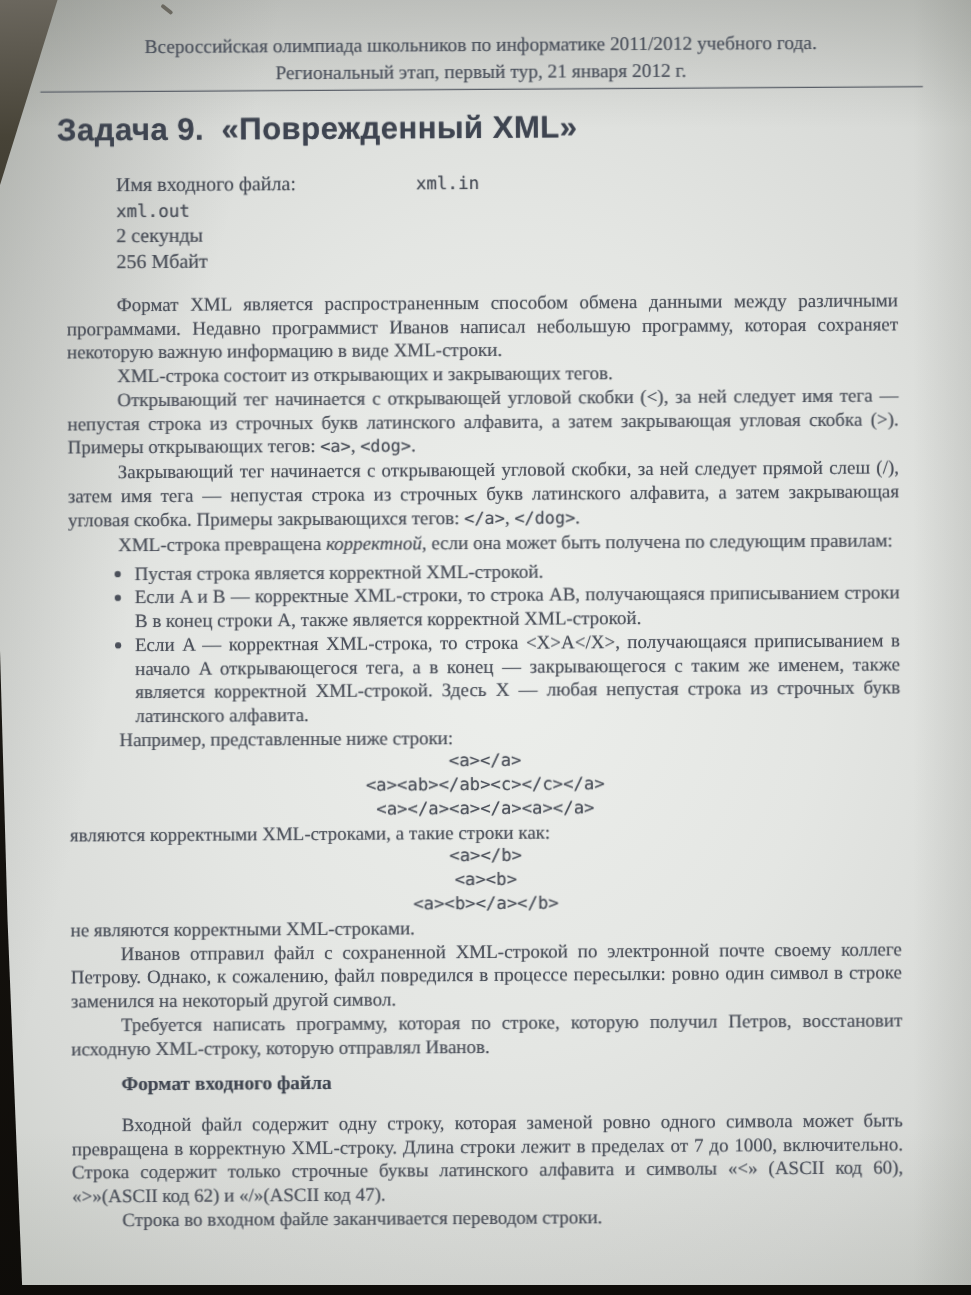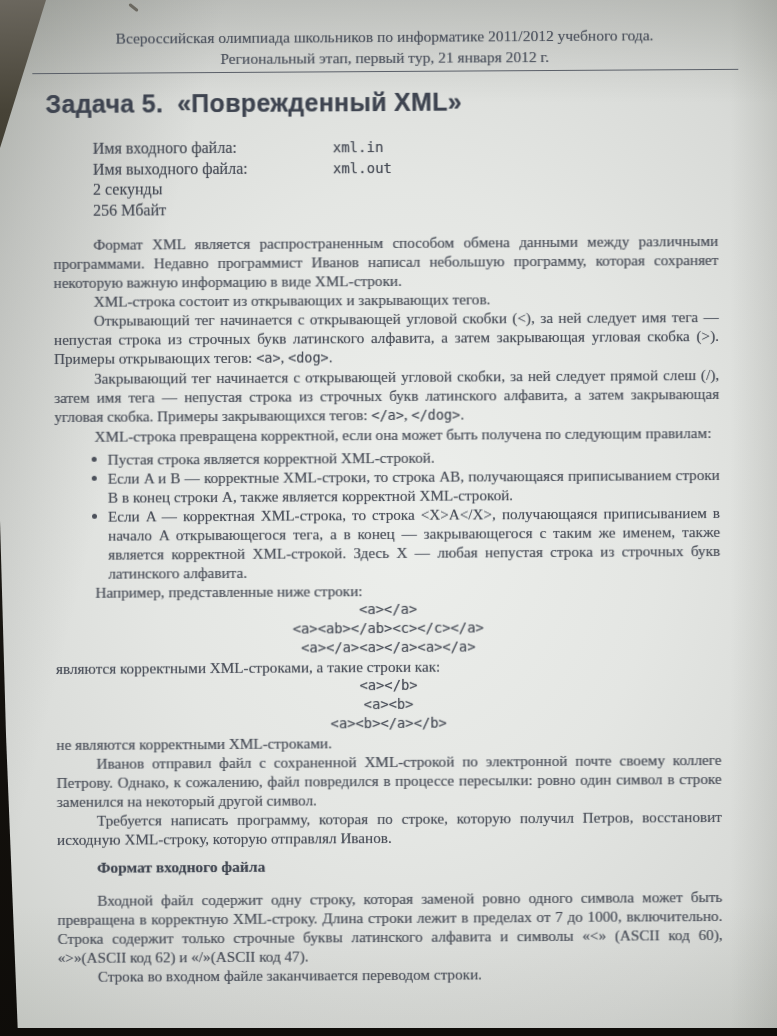--- a/index.html
+++ b/index.html
@@ -35,21 +35,21 @@
   .title-row .gap{display:inline-block;width:14px;}
   .ftable{margin:20px 0 0 40px;font-size:16px;line-height:20.5px;color:#474c56;}
   .frow{display:flex;}
   .flabel{flex:0 0 240px;}
   .fvalue{flex:1;}
   .mono{font-family:"DejaVu Sans Mono", monospace;font-size:14px;}
   p.body{margin:0;font-size:15.2px;line-height:19px;text-align:justify;text-indent:40px;}
   p.first{margin-top:14px;}
   p.noindent{text-indent:0;}
   .code{font-family:"DejaVu Sans Mono", monospace;font-size:13.5px;}
-  .em{}
+  .em{font-style:italic;}
   .bullets{margin-top:4px;}
   .bullet{display:flex;}
   .bdot{flex:0 0 auto;width:5px;height:5px;border-radius:50%;background:#4b505a;margin:7px 11px 0 37px;}
   .btext{flex:1;font-size:15.2px;line-height:19px;text-align:justify;margin:0;}
   .codeline{margin:0;text-align:center;font-family:"DejaVu Sans Mono", monospace;font-size:13.8px;line-height:19px;color:#4a4f59;}
   .subhead{margin:10px 0 0 40px;font-weight:bold;font-size:15.5px;color:#3f4550;}
 </style>
 </head>
 <body>
 
@@ -58,29 +58,28 @@
   <div class="speck"></div>
 
   <div class="content">
 
     <div class="hdr">
       <div>Всероссийская олимпиада школьников по информатике 2011/2012 учебного года.</div>
       <div>Региональный этап, первый тур, 21 января 2012 г.</div>
     </div>
     <hr class="rule">
 
-    <div class="title-row"><span>Задача 5.</span><span class="gap"></span><span>«Поврежденный XML»</span></div>
+    <div class="title-row"><span>Задача 9.</span><span class="gap"></span><span>«Поврежденный XML»</span></div>
 
     <div class="ftable">
       <div class="frow">
         <span class="flabel">Имя входного файла:</span>
         <span class="fvalue mono">xml.in</span>
       </div>
       <div class="frow">
-        <span class="flabel">Имя выходного файла:</span>
         <span class="fvalue mono">xml.out</span>
       </div>
       <div class="frow">
         <span class="fvalue">2 секунды</span>
       </div>
       <div class="frow">
         <span class="fvalue">256 Мбайт</span>
       </div>
     </div>
 

